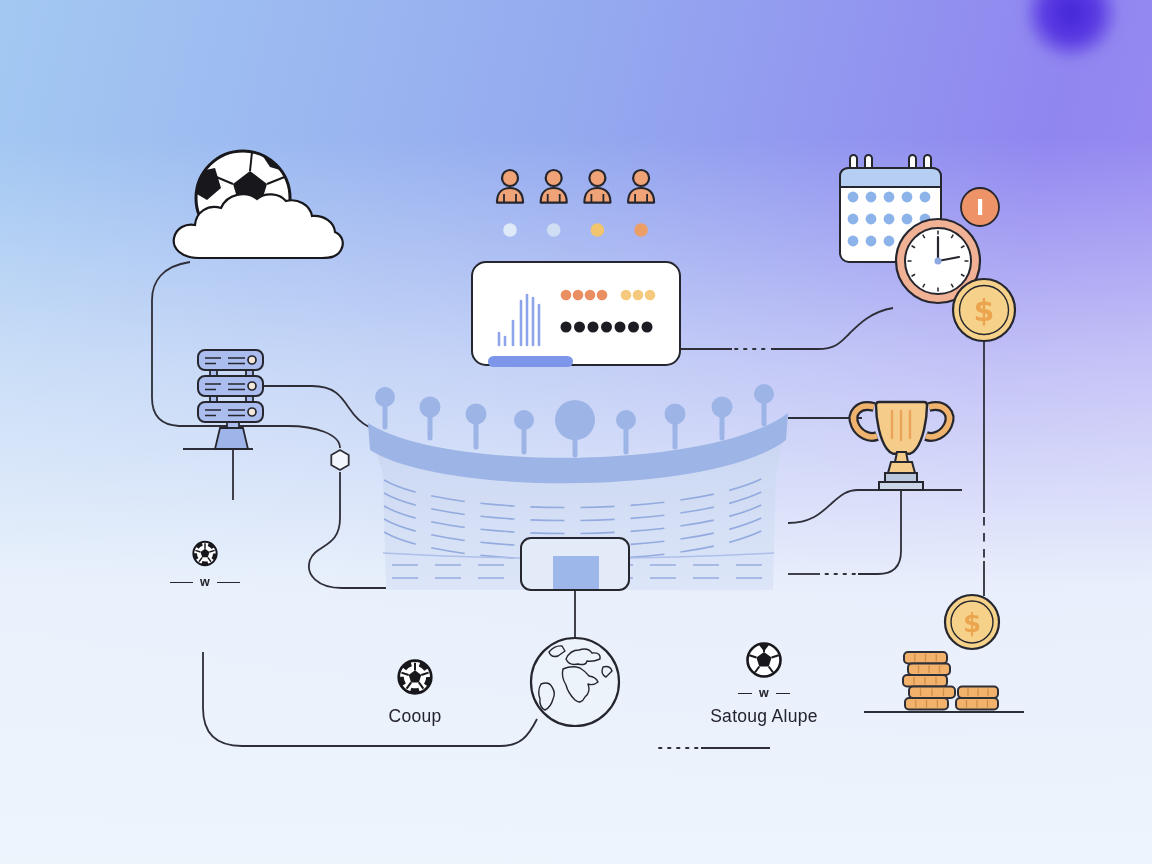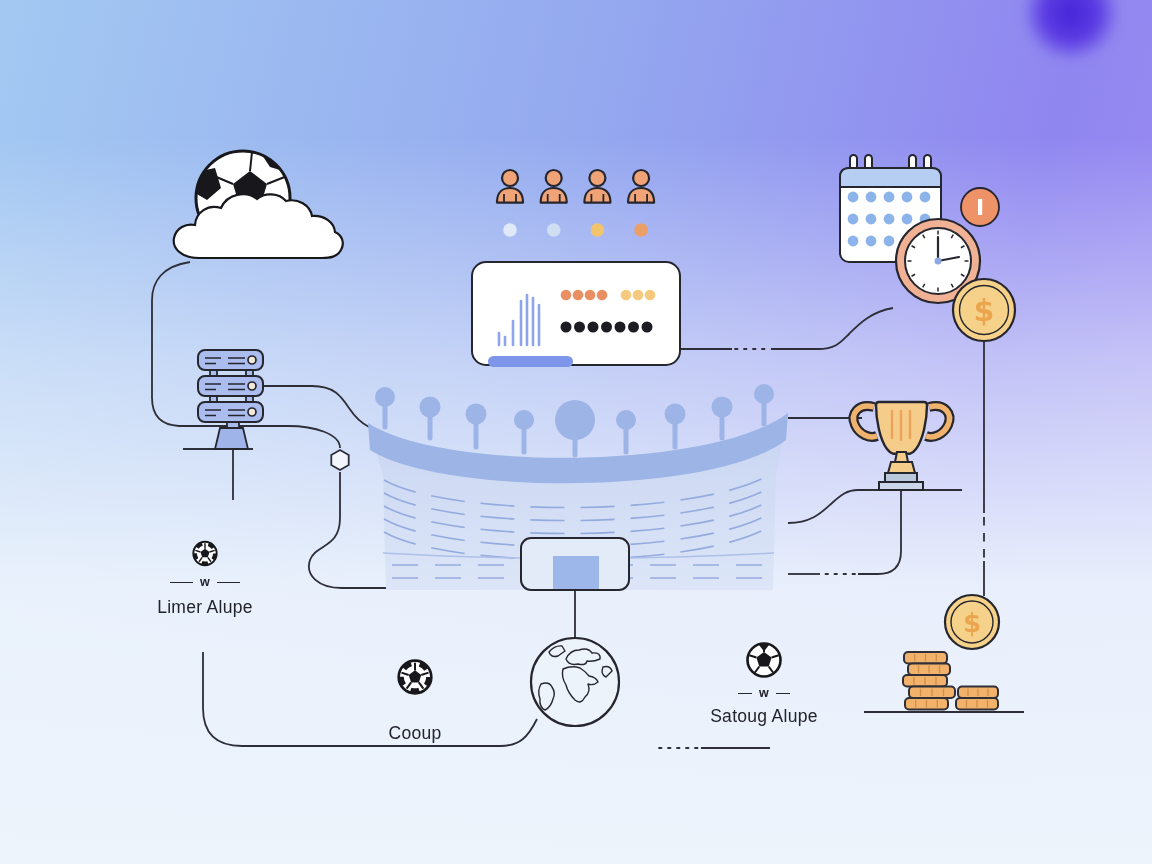--- a/index.html
+++ b/index.html
@@ -382,24 +382,23 @@
       <polygon points="-5.5,-15.8 5.5,-15.8 0,-8.5" fill="#17171c"></polygon>
     </g>
   </svg>
 
   <div class="label" style="left:105px;top:574px;width:200px">
     <div class="divider">
       <span class="dl"></span>
       <span class="dw">w</span>
       <span class="dl"></span>
     </div>
-    <div style="margin-top:4px">Limer Alupe</div>
   </div>
 
-  <div class="label" style="left:345px;top:720px;width:140px">
+  <div class="label" style="left:345px;top:703px;width:140px">
     <div>Cooup</div>
   </div>
 
   <div class="label" style="left:674px;top:685px;width:180px">
     <div class="divider small">
       <span class="dl"></span>
       <span class="dw">w</span>
       <span class="dl"></span>
     </div>
     <div style="margin-top:2px">Satoug Alupe</div>

